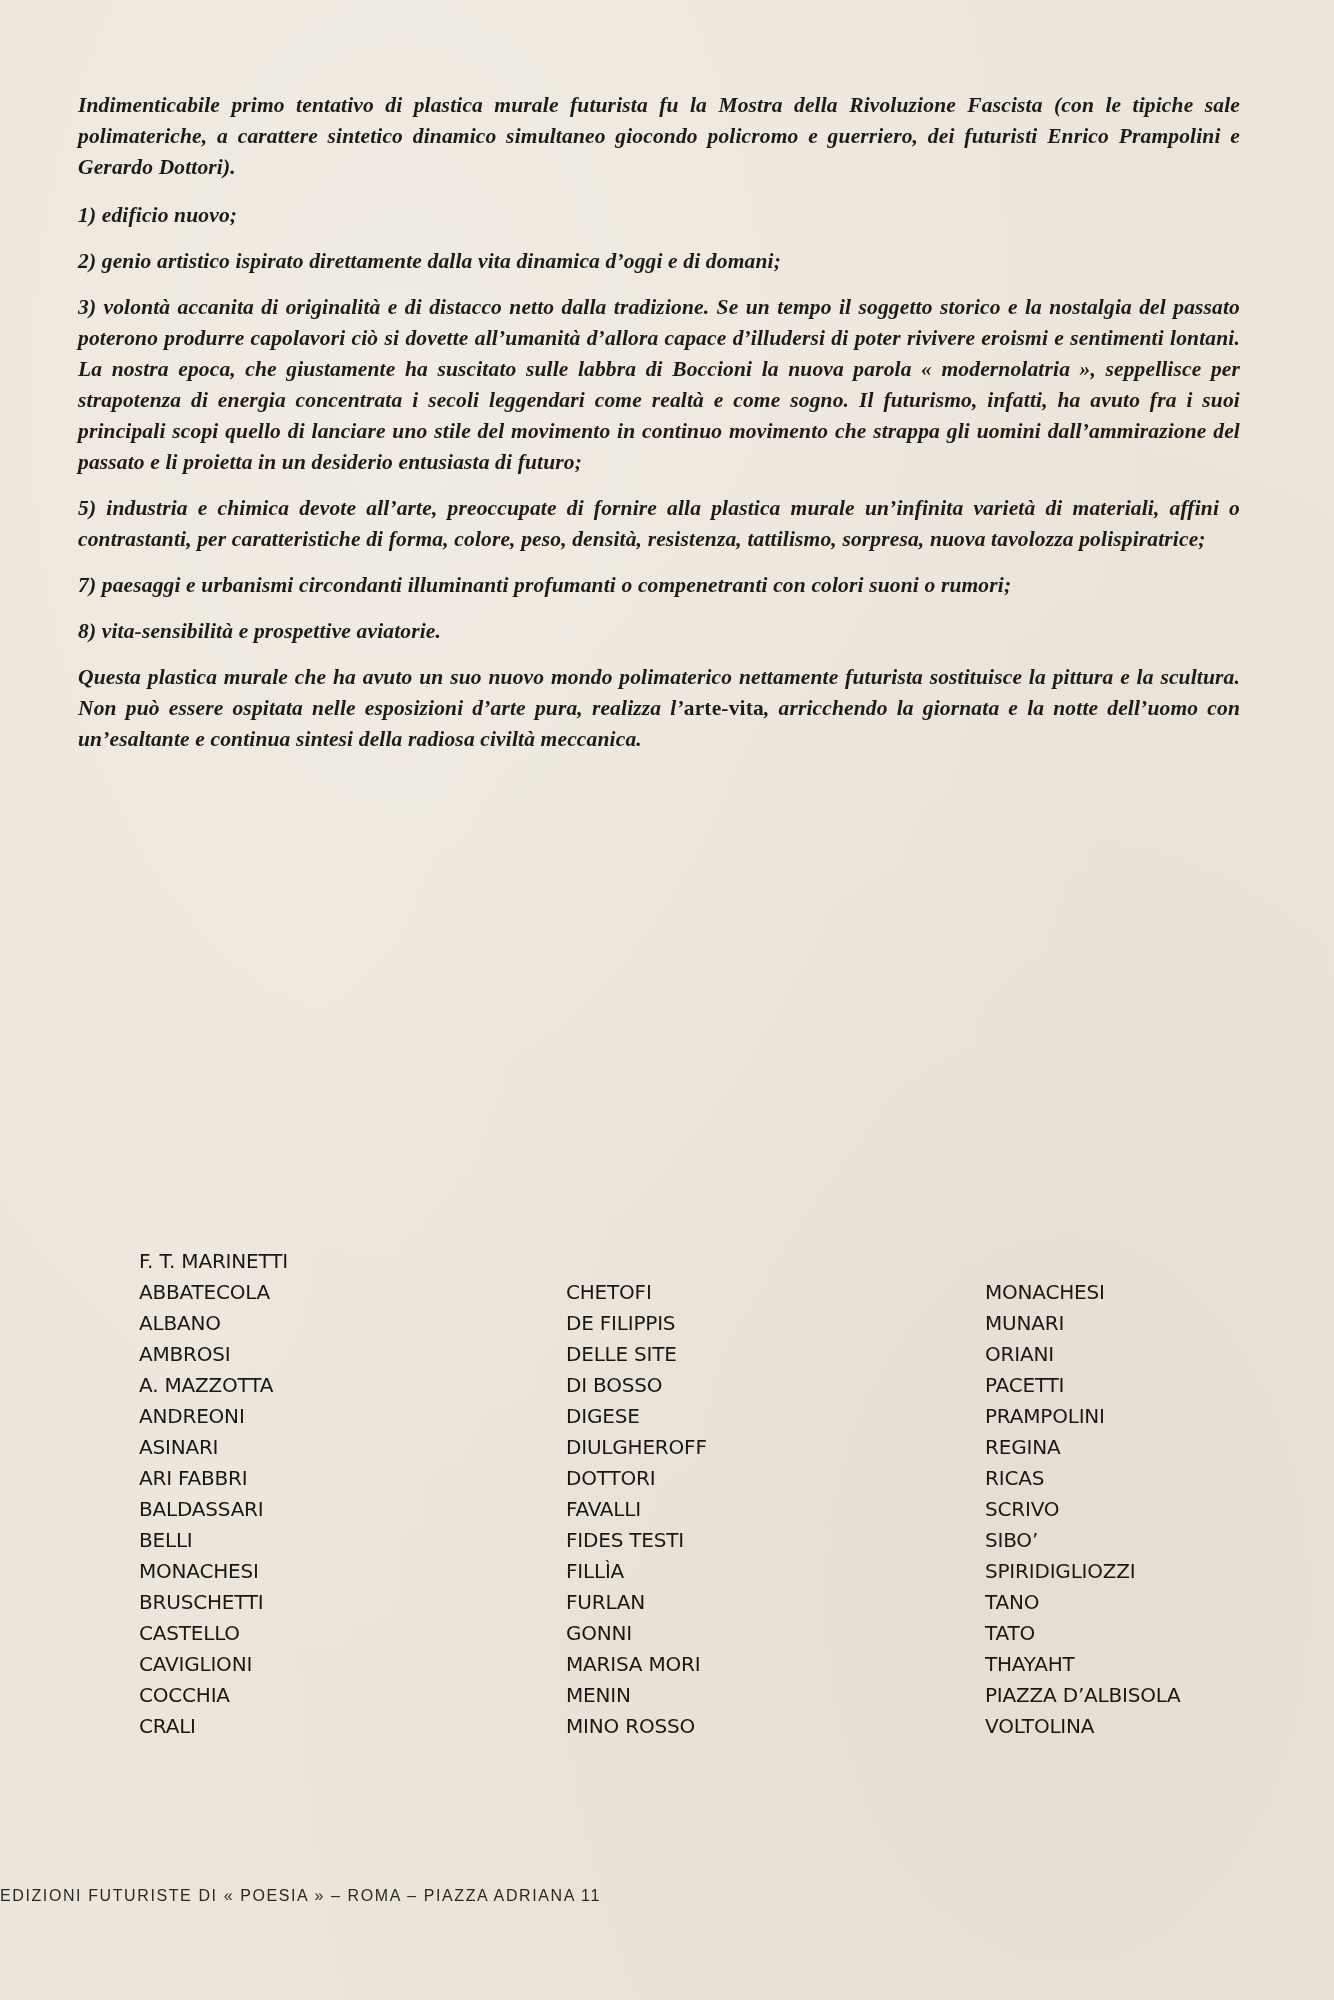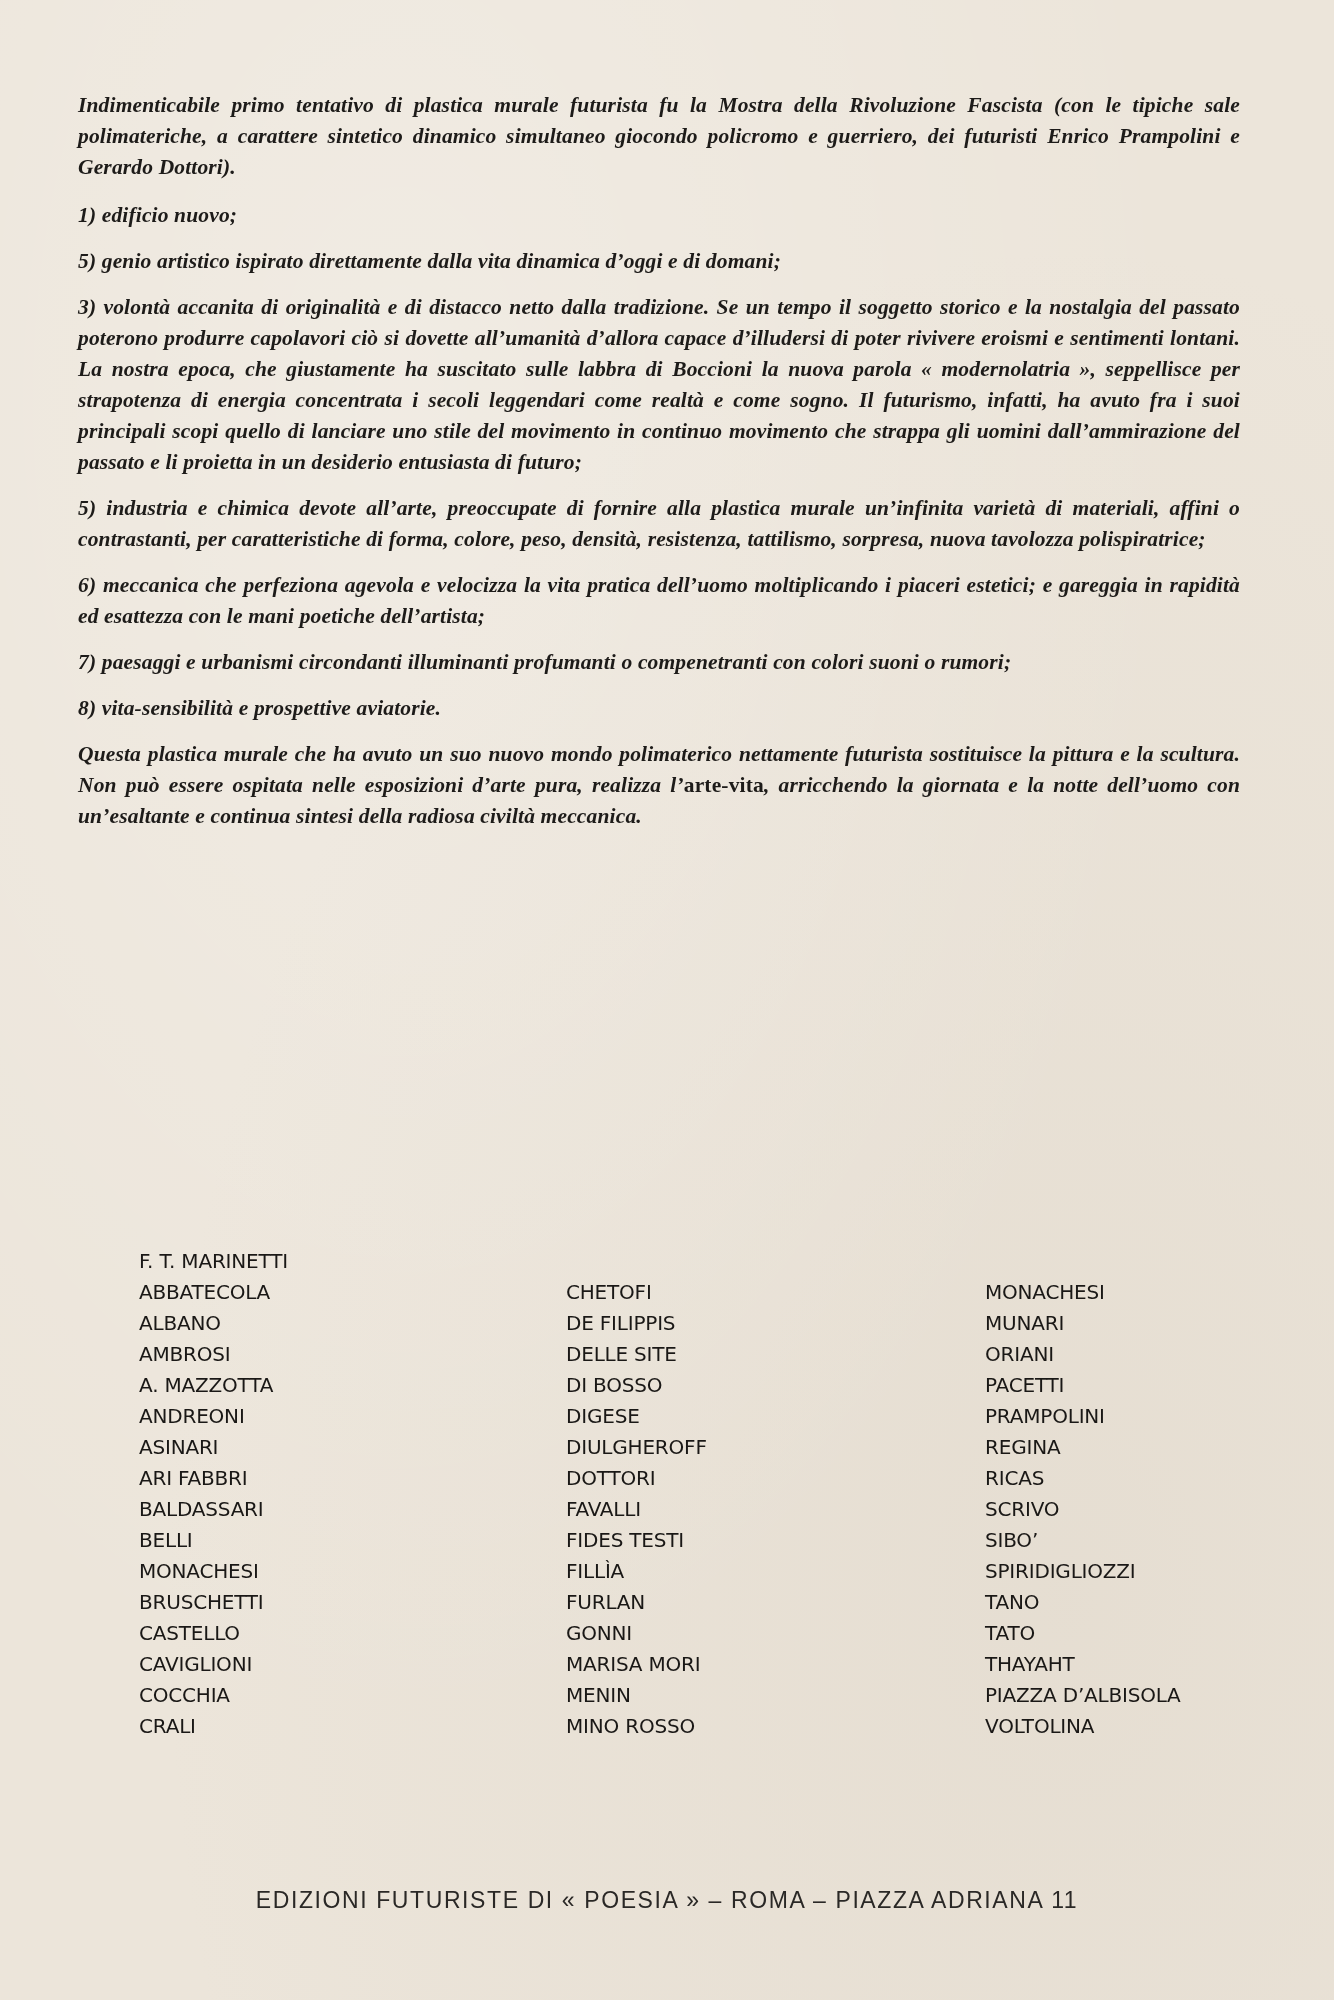--- a/index.html
+++ b/index.html
@@ -59,39 +59,37 @@
     }
     .col li { height: 31px; white-space: nowrap; }
     .col-1 { left: 0; }
     .col-2 { left: 427px; top: 31px; }
     .col-3 { left: 846px; top: 31px; }
     .footer {
       position: absolute;
       left: 0;
       width: 1334px;
       top: 1887px;
-      text-align: center;
       font-family: "Liberation Sans", "DejaVu Sans", sans-serif;
-      font-size: 23px;
+      font-size: 16px;
       letter-spacing: 1.6px;
       color: #2a2826;
     }
   </style>
 </head>
 <body>
 
 <div class="page">
 
   <div class="manifesto">
     <p>Indimenticabile primo tentativo di plastica murale futurista fu la Mostra della Rivoluzione Fascista (con le tipiche sale polimateriche, a carattere sintetico dinamico simultaneo giocondo policromo e guerriero, dei futuristi Enrico Prampolini e Gerardo Dottori).</p>
     <p class="tight">1) edificio nuovo;</p>
-    <p class="tight">5) genio artistico ispirato direttamente dalla vita dinamica d’oggi e di domani;</p>
+    <p class="tight">2) genio artistico ispirato direttamente dalla vita dinamica d’oggi e di domani;</p>
     <p class="tight">3) volontà accanita di originalità e di distacco netto dalla tradizione. Se un tempo il soggetto storico e la nostalgia del passato poterono produrre capolavori ciò si dovette all’umanità d’allora capace d’illudersi di poter rivivere eroismi e sentimenti lontani. La nostra epoca, che giustamente ha suscitato sulle labbra di Boccioni la nuova parola « modernolatria », seppellisce per strapotenza di energia concentrata i secoli leggendari come realtà e come sogno. Il futurismo, infatti, ha avuto fra i suoi principali scopi quello di lanciare uno stile del movimento in continuo movimento che strappa gli uomini dall’ammirazione del passato e li proietta in un desiderio entusiasta di futuro;</p>
     <p class="tight">5) industria e chimica devote all’arte, preoccupate di fornire alla plastica murale un’infinita varietà di materiali, affini o contrastanti, per caratteristiche di forma, colore, peso, densità, resistenza, tattilismo, sorpresa, nuova tavolozza polispiratrice;</p>
-    <p class="tight">6) meccanica che perfeziona agevola e velocizza la vita pratica dell’uomo moltiplicando i piaceri estetici; e gareggia in rapidità ed esattezza con le mani poetiche dell’artista;</p>
     <p class="tight">7) paesaggi e urbanismi circondanti illuminanti profumanti o compenetranti con colori suoni o rumori;</p>
     <p class="tight">8) vita-sensibilità e prospettive aviatorie.</p>
     <p><span>Questa plastica murale che ha avuto un suo nuovo mondo polimaterico nettamente futurista sostituisce la pittura e la scultura. Non può essere ospitata nelle esposizioni d’arte pura, realizza l’</span><span class="roman">arte-vita</span><span>, arricchendo la giornata e la notte dell’uomo con un’esaltante e continua sintesi della radiosa civiltà meccanica.</span></p>
   </div>
 
   <div class="signatories">
     <ul class="col col-1">
         <li>F. T. MARINETTI</li>
         <li>ABBATECOLA</li>
         <li>ALBANO</li>

